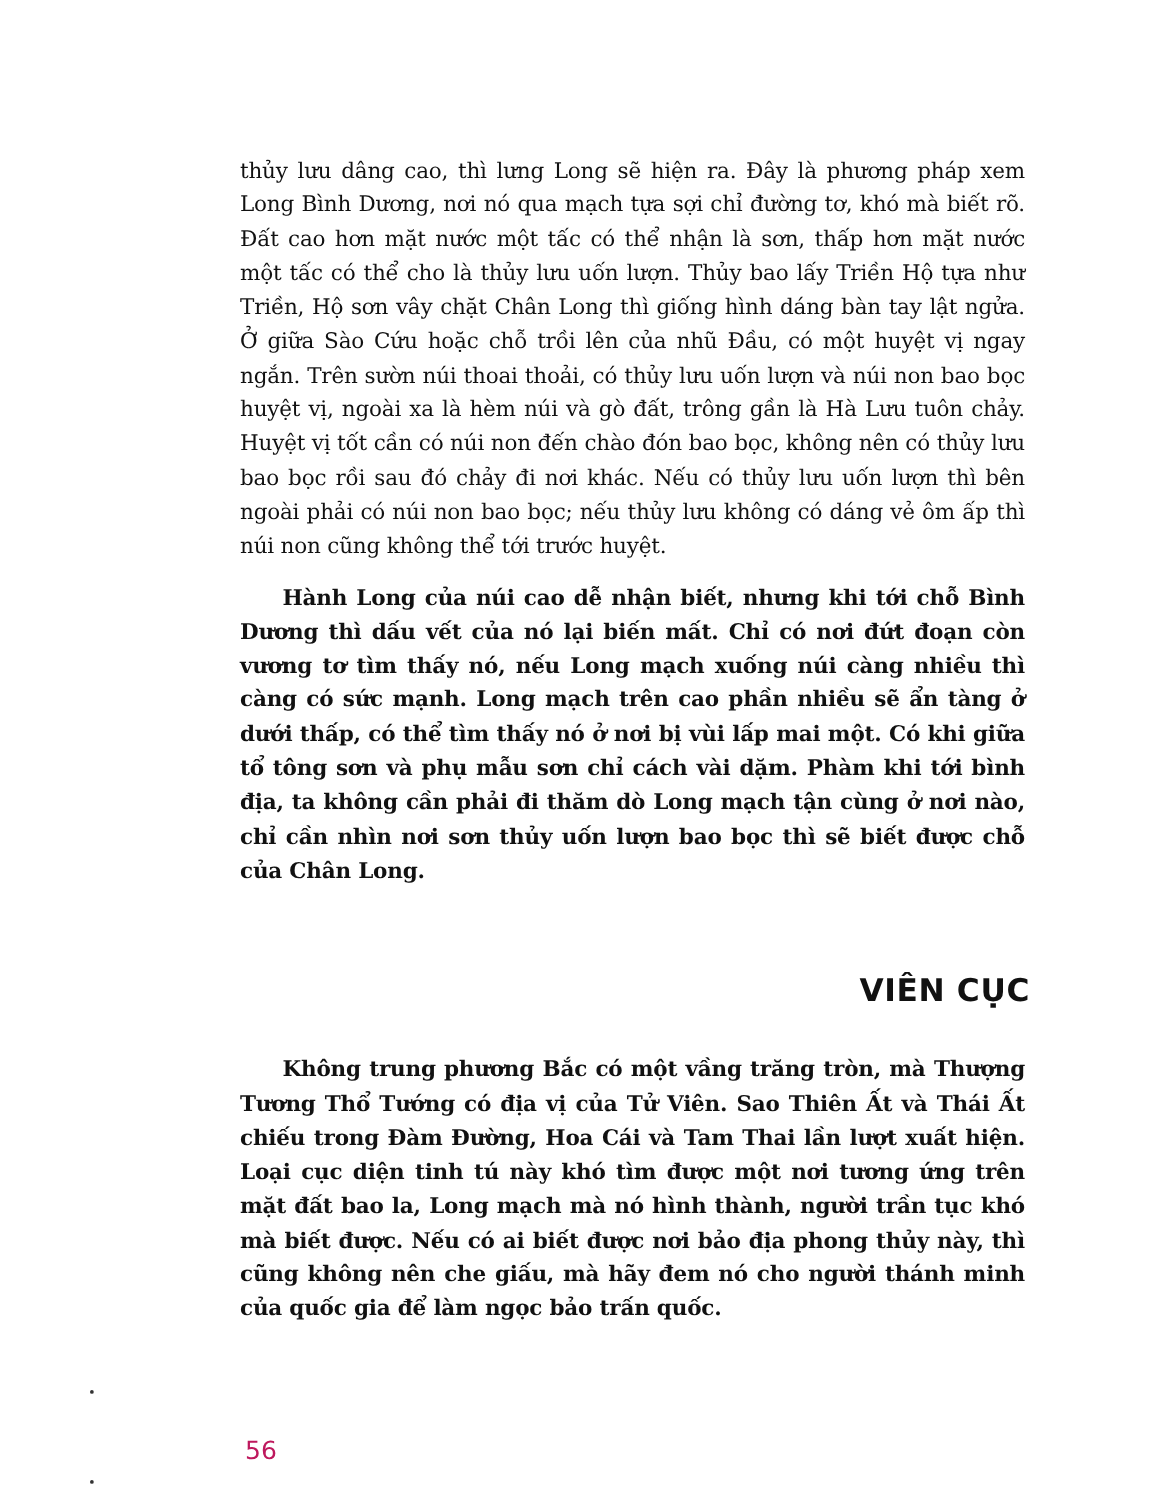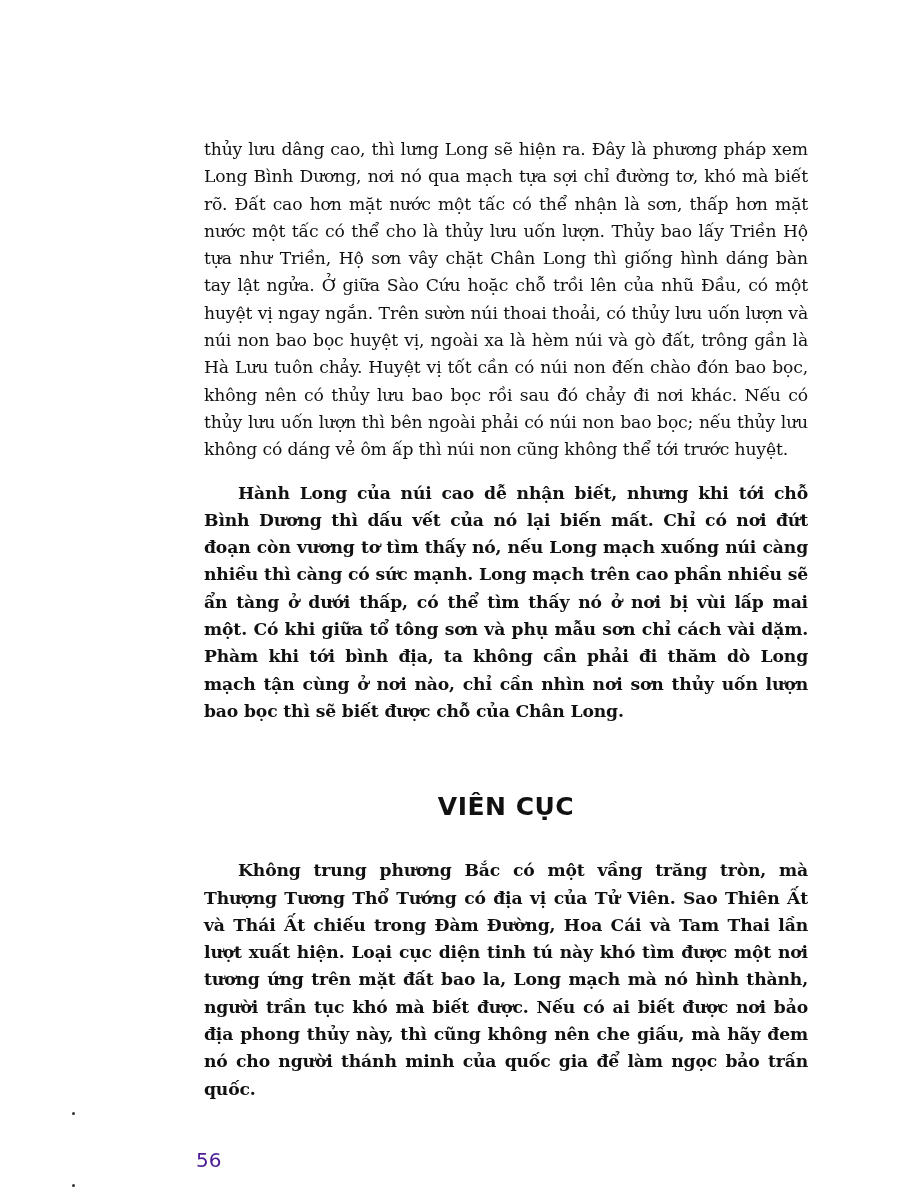--- a/index.html
+++ b/index.html
@@ -3,40 +3,40 @@
 <meta charset="utf-8">
 <style>
   html, body { margin: 0; padding: 0; background: #ffffff; }
   body { width: 921px; height: 1200px; position: relative; overflow: hidden; }
   .page { position: absolute; left: 188px; top: 120px; width: 636px; color: #111; }
   .para {
     font-family: "DejaVu Serif", serif;
     font-size: 17.2px;
     line-height: 27.3px;
     text-align: justify;
-    margin: 16px;
+    margin: 4px;
     letter-spacing: -0.15px;
   }
   .para.indent { text-indent: 34px; font-weight: bold; }
   .p1 { }
   .p2 { margin-top: 14px; }
   .heading {
     font-family: "DejaVu Sans", sans-serif;
     font-weight: bold;
     font-size: 25px;
-    text-align: center;
+    text-align: right;
     margin: 63px 0 0 0;
     height: 38px;
     line-height: 38px;
     letter-spacing: 0.5px;
   }
   .p3 { margin-top: 31px; }
   .page-number {
     position: absolute; left: 196px; top: 1148px;
-    font-family: "DejaVu Sans", sans-serif; font-size: 20px; color: #4c1d95;
+    font-family: "DejaVu Sans", sans-serif; font-size: 20px; color: #be185d;
   }
   .speck { position: absolute; width: 3px; height: 3px; background: #333; border-radius: 50%; }
 </style>
 </head>
 <body>
 
 <div class="page">
   <p class="para p1">thủy lưu dâng cao, thì lưng Long sẽ hiện ra. Đây là phương pháp xem Long Bình Dương, nơi nó qua mạch tựa sợi chỉ đường tơ, khó mà biết rõ. Đất cao hơn mặt nước một tấc có thể nhận là sơn, thấp hơn mặt nước một tấc có thể cho là thủy lưu uốn lượn. Thủy bao lấy Triền Hộ tựa như Triền, Hộ sơn vây chặt Chân Long thì giống hình dáng bàn tay lật ngửa. Ở giữa Sào Cứu hoặc chỗ trồi lên của nhũ Đầu, có một huyệt vị ngay ngắn. Trên sườn núi thoai thoải, có thủy lưu uốn lượn và núi non bao bọc huyệt vị, ngoài xa là hèm núi và gò đất, trông gần là Hà Lưu tuôn chảy. Huyệt vị tốt cần có núi non đến chào đón bao bọc, không nên có thủy lưu bao bọc rồi sau đó chảy đi nơi khác. Nếu có thủy lưu uốn lượn thì bên ngoài phải có núi non bao bọc; nếu thủy lưu không có dáng vẻ ôm ấp thì núi non cũng không thể tới trước huyệt.</p>
   <p class="para indent p2">Hành Long của núi cao dễ nhận biết, nhưng khi tới chỗ Bình Dương thì dấu vết của nó lại biến mất. Chỉ có nơi đứt đoạn còn vương tơ tìm thấy nó, nếu Long mạch xuống núi càng nhiều thì càng có sức mạnh. Long mạch trên cao phần nhiều sẽ ẩn tàng ở dưới thấp, có thể tìm thấy nó ở nơi bị vùi lấp mai một. Có khi giữa tổ tông sơn và phụ mẫu sơn chỉ cách vài dặm. Phàm khi tới bình địa, ta không cần phải đi thăm dò Long mạch tận cùng ở nơi nào, chỉ cần nhìn nơi sơn thủy uốn lượn bao bọc thì sẽ biết được chỗ của Chân Long.</p>
   <h2 class="heading">VIÊN CỤC</h2>

